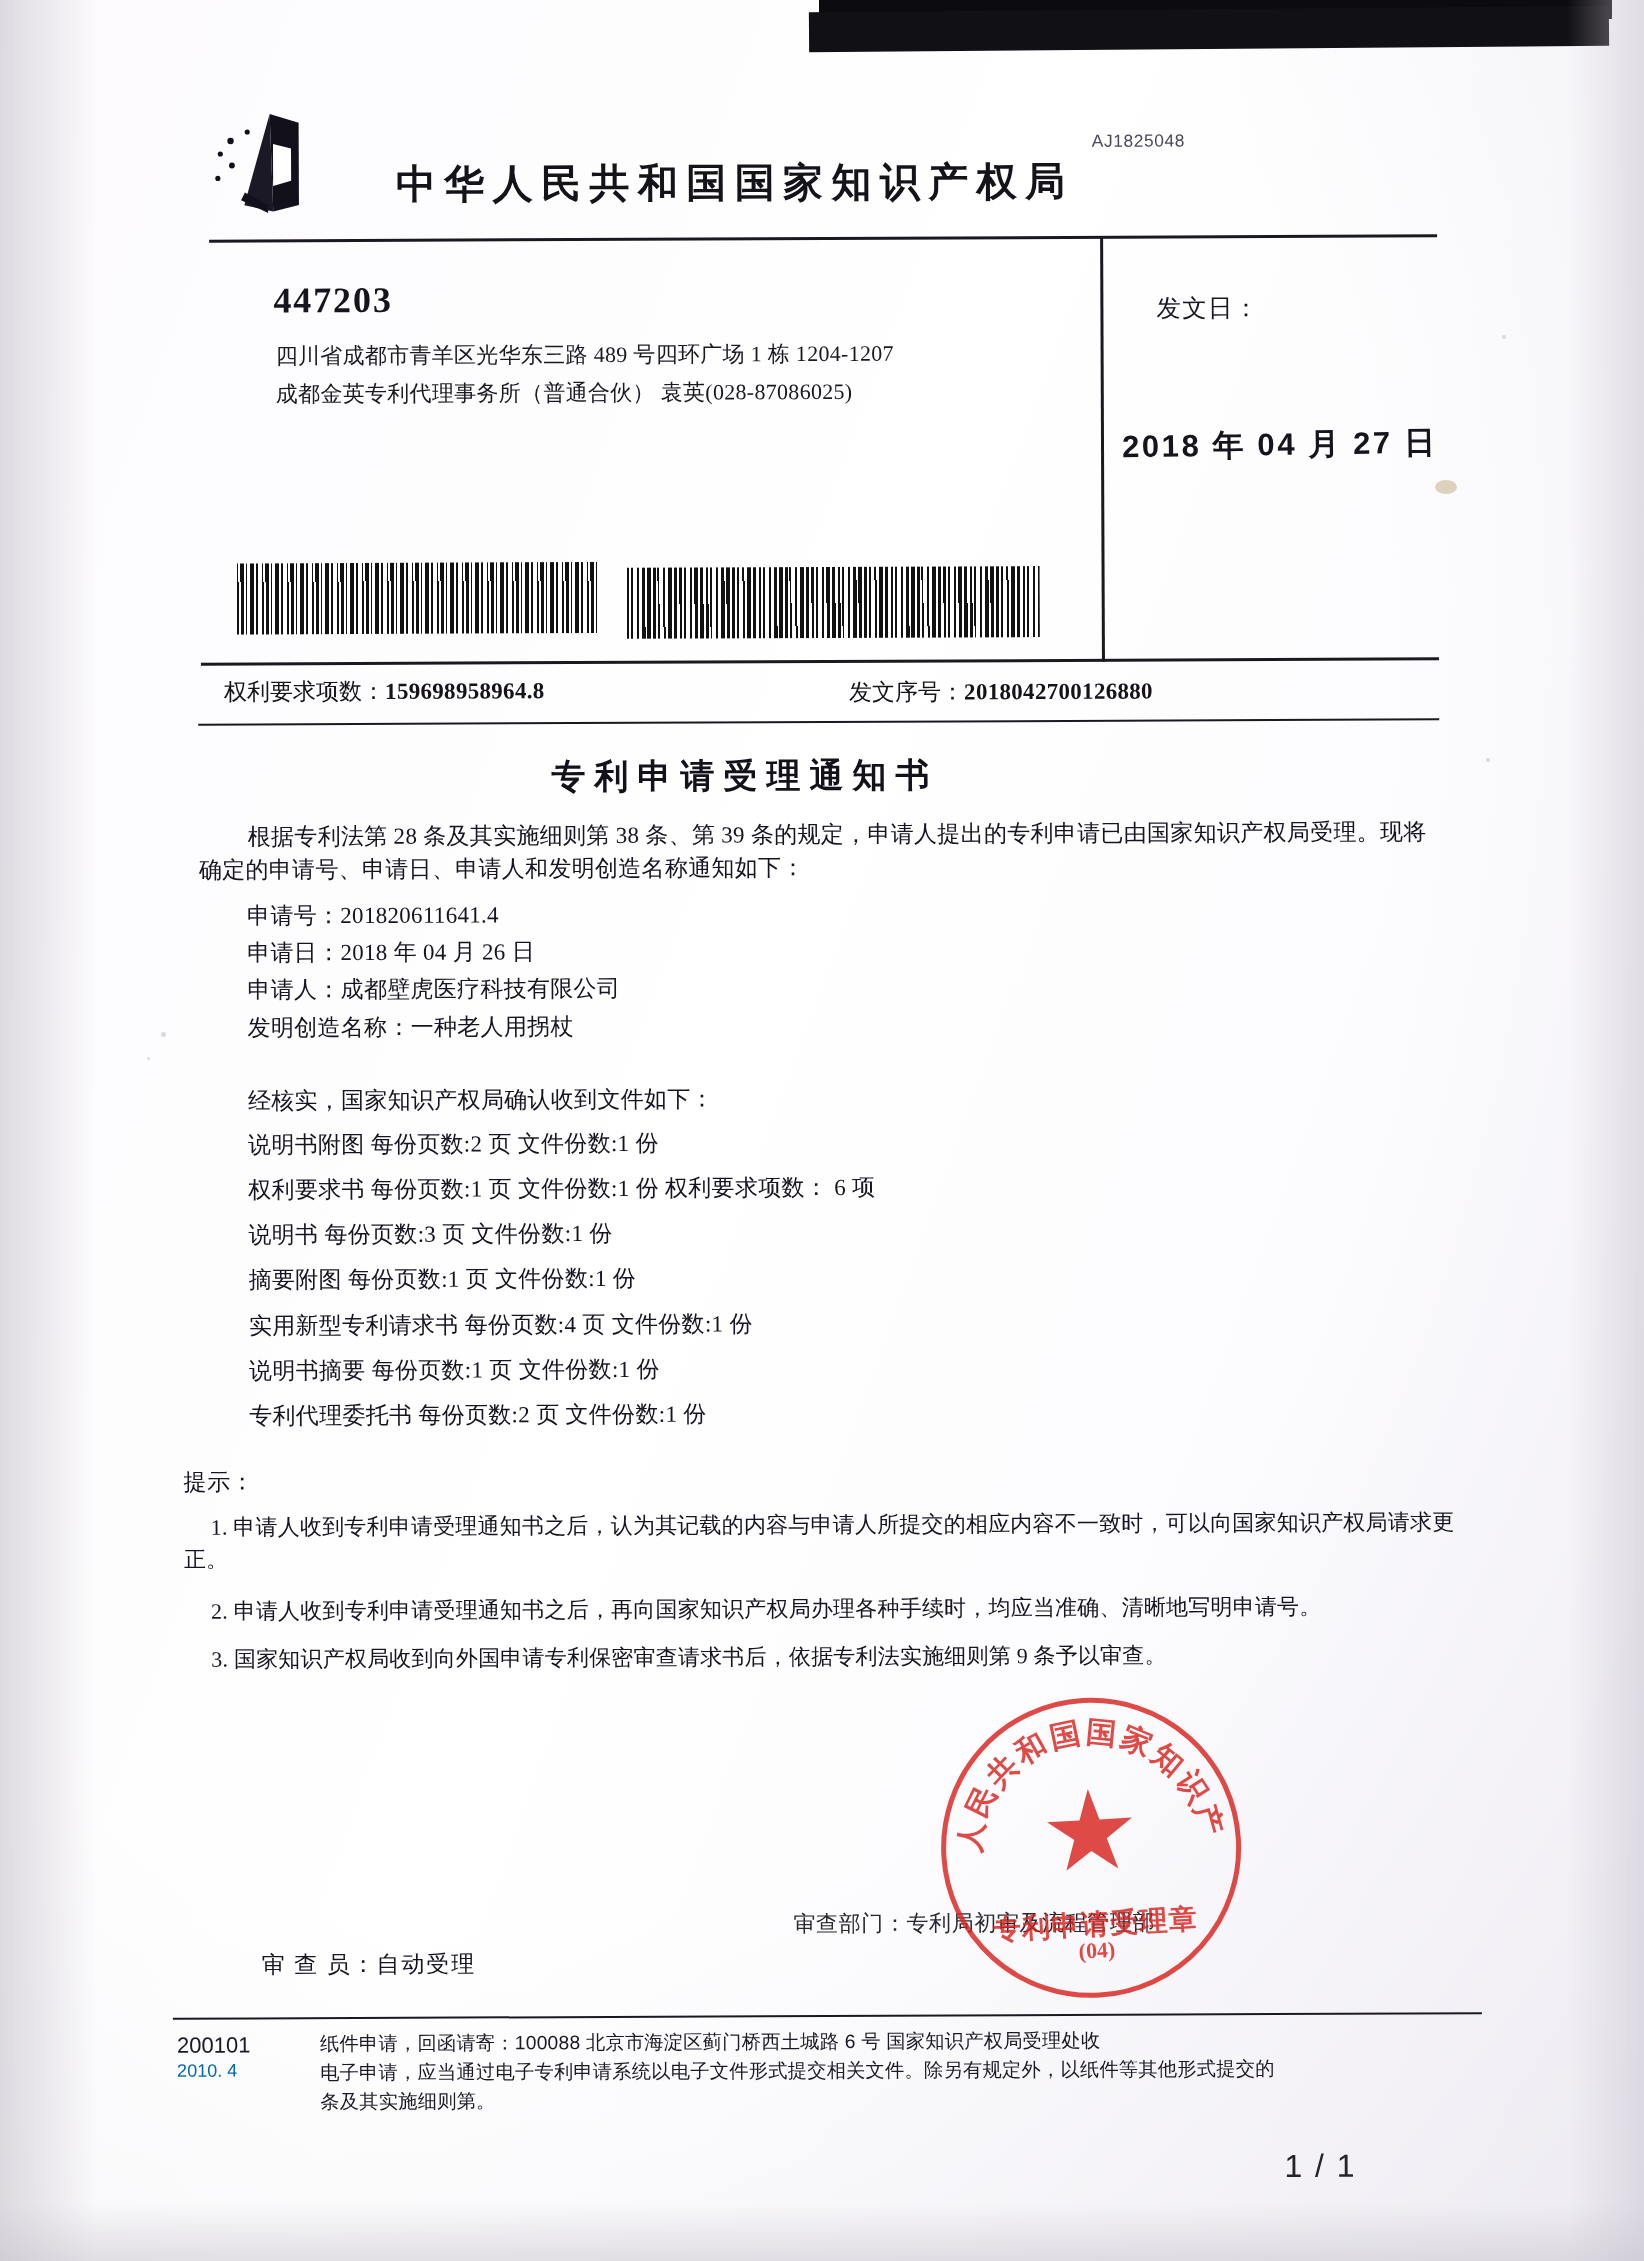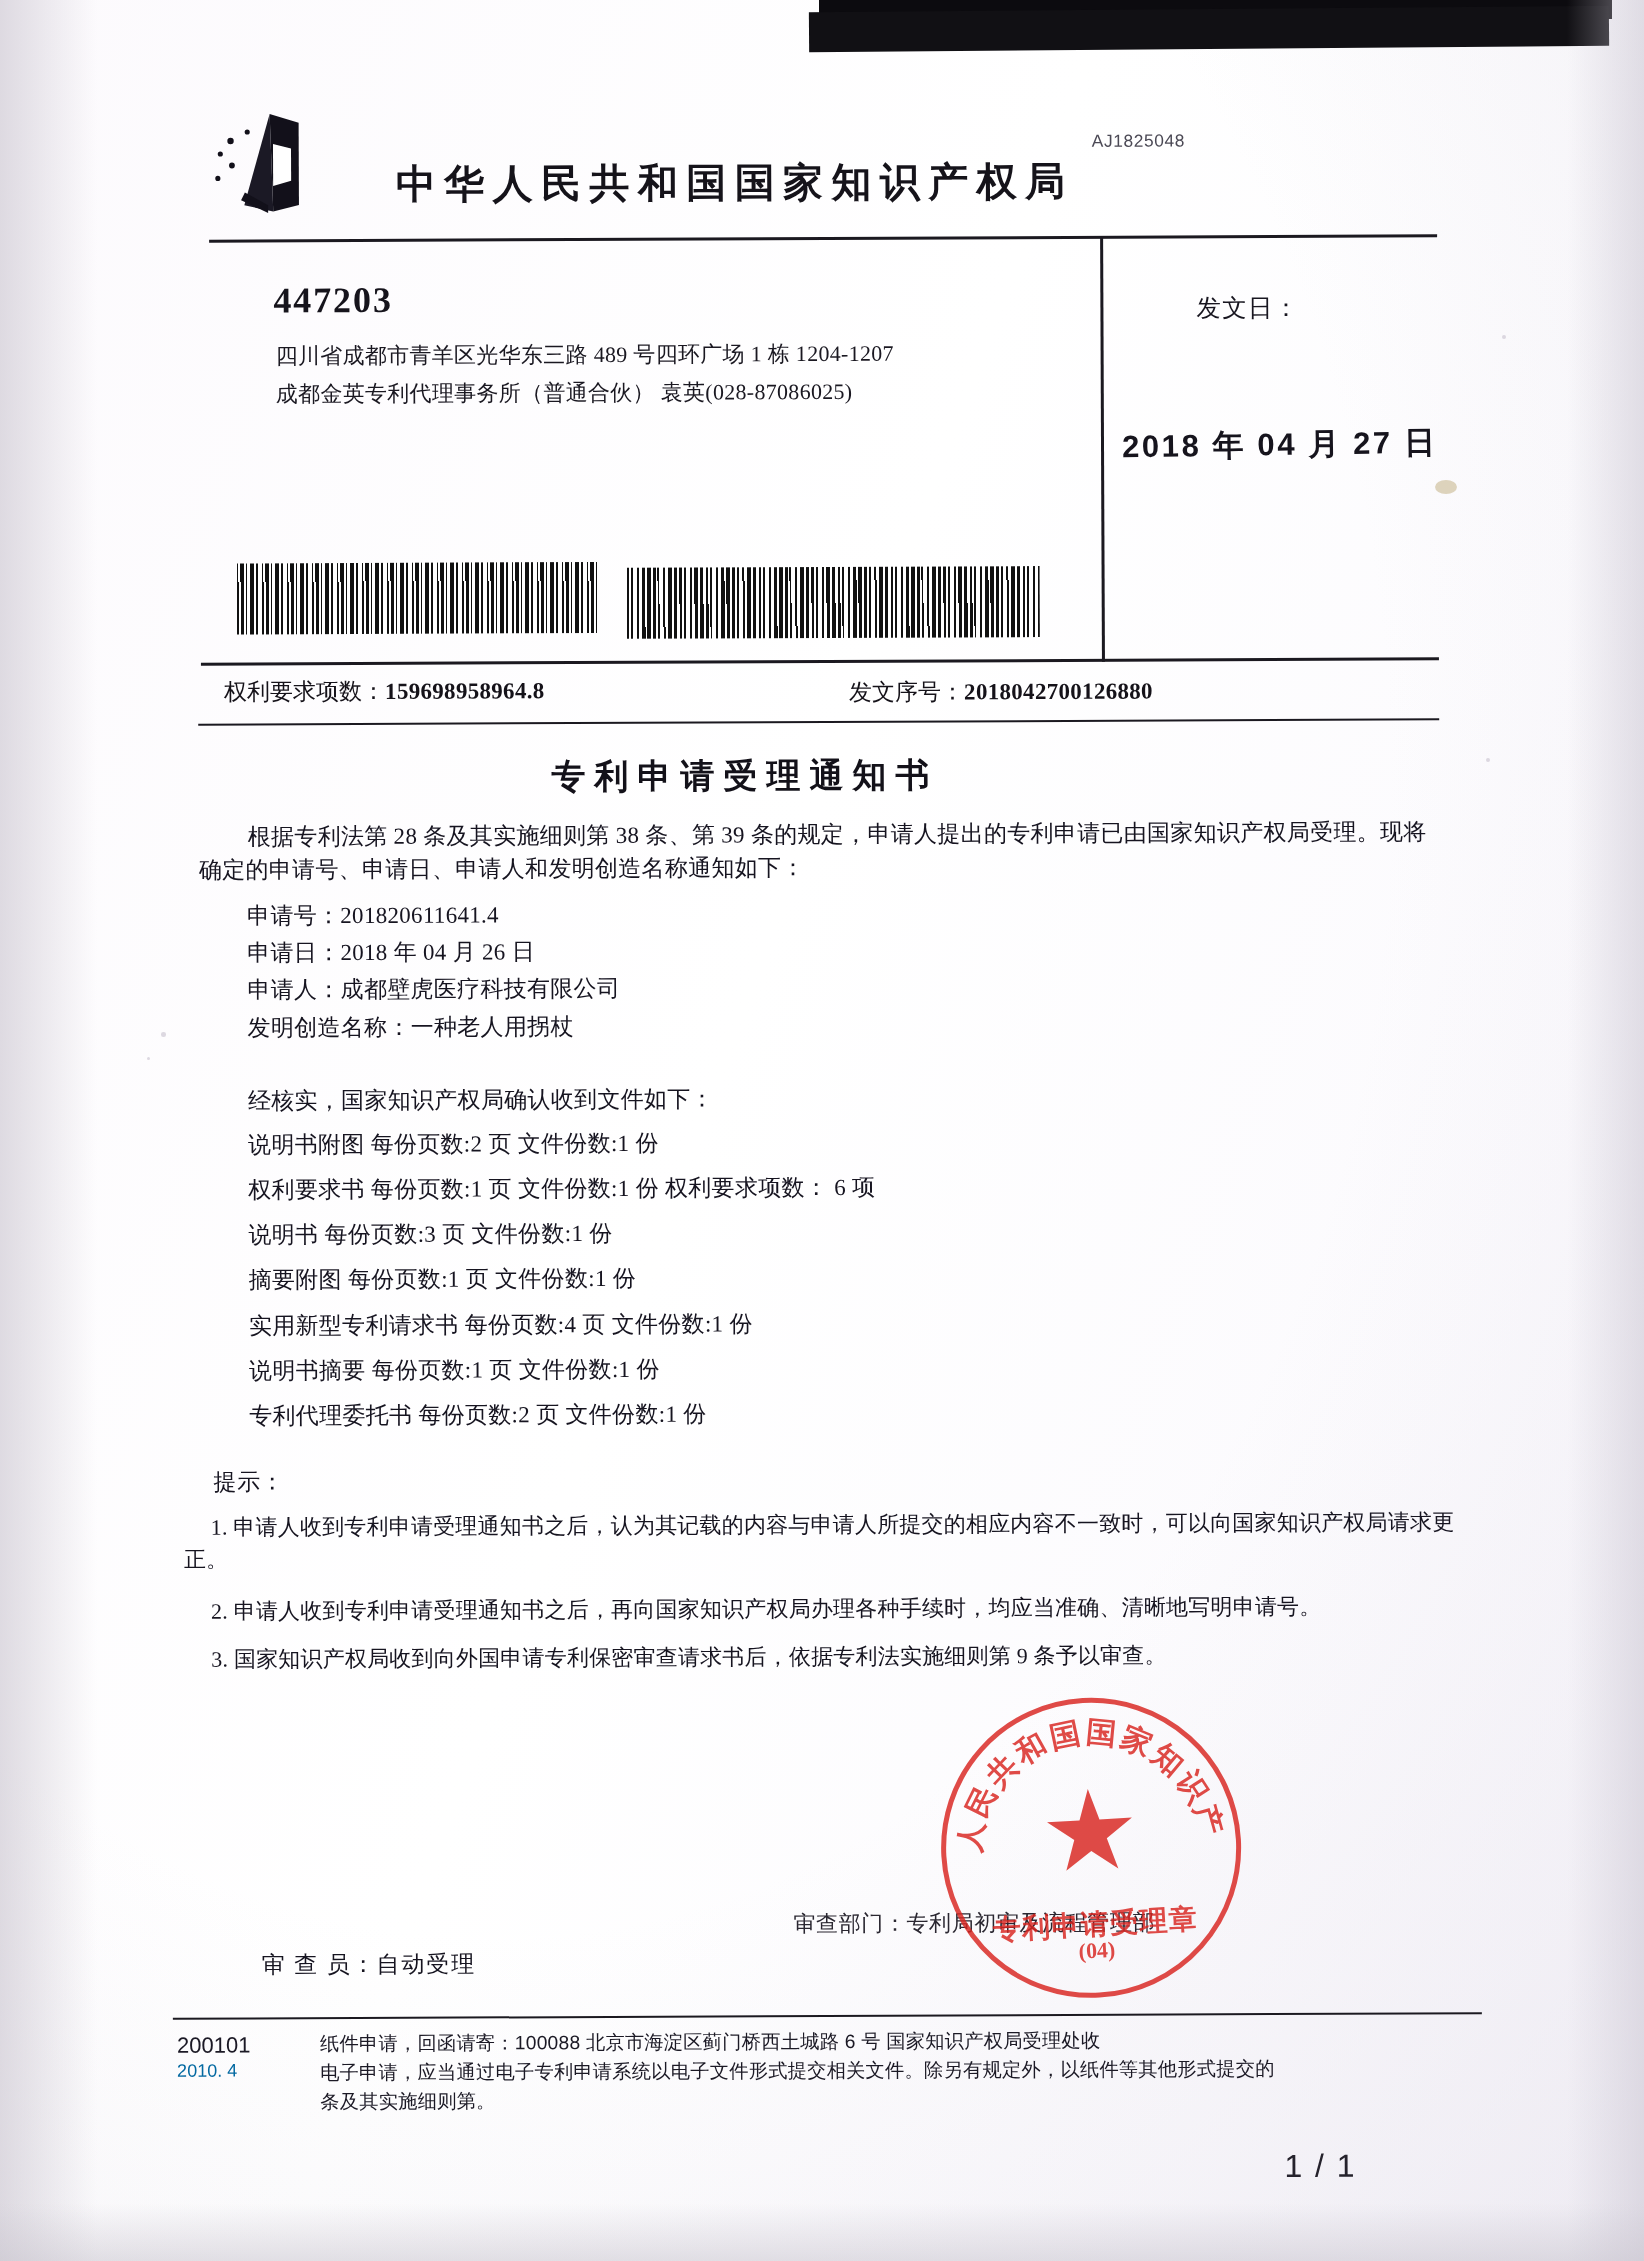--- a/index.html
+++ b/index.html
@@ -148,21 +148,21 @@
   .vrule {
     position: absolute;
     left: 1104px;
     top: 239px;
     width: 2.6px;
     height: 424px;
     background: #1b1920;
   }
   .issue-label {
     position: absolute;
-    left: 1200px;
+    left: 1160px;
     top: 293px;
     font-size: 24.5px;
     letter-spacing: 1.3px;
     color: #181620;
   }
   .issue-date {
     position: absolute;
     left: 1125px;
     top: 426px;
     font-family: "Liberation Sans", sans-serif;
@@ -266,21 +266,20 @@
   }
 
   
   .notes-label {
     position: absolute;
     left: 182px;
     top: 1464px;
     font-size: 23px;
     color: #161420;
     letter-spacing: 0.6px;
-    margin-left: 30px;
   }
   .note {
     position: absolute;
     left: 182px;
     width: 1283px;
     font-size: 22px;
     color: #161420;
     line-height: 1.45;
     letter-spacing: 0.2px;
     text-indent: 27px;

